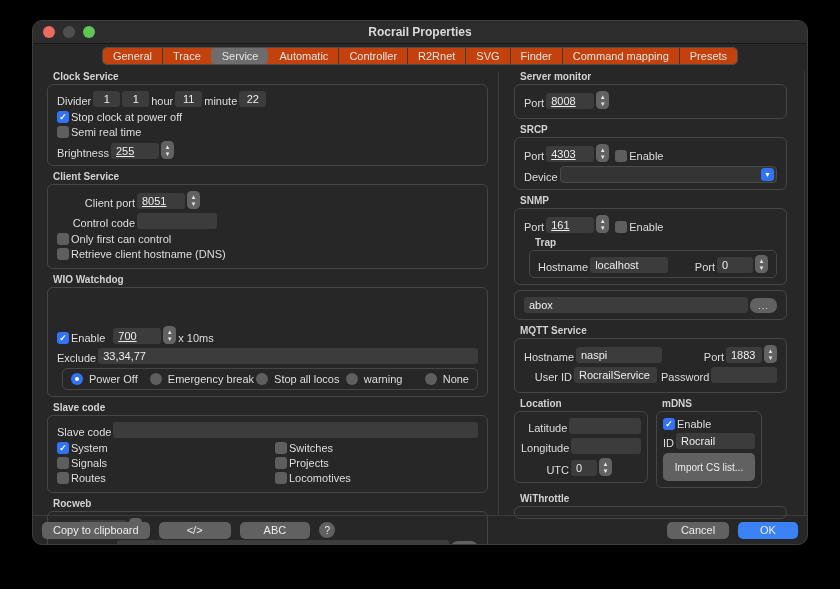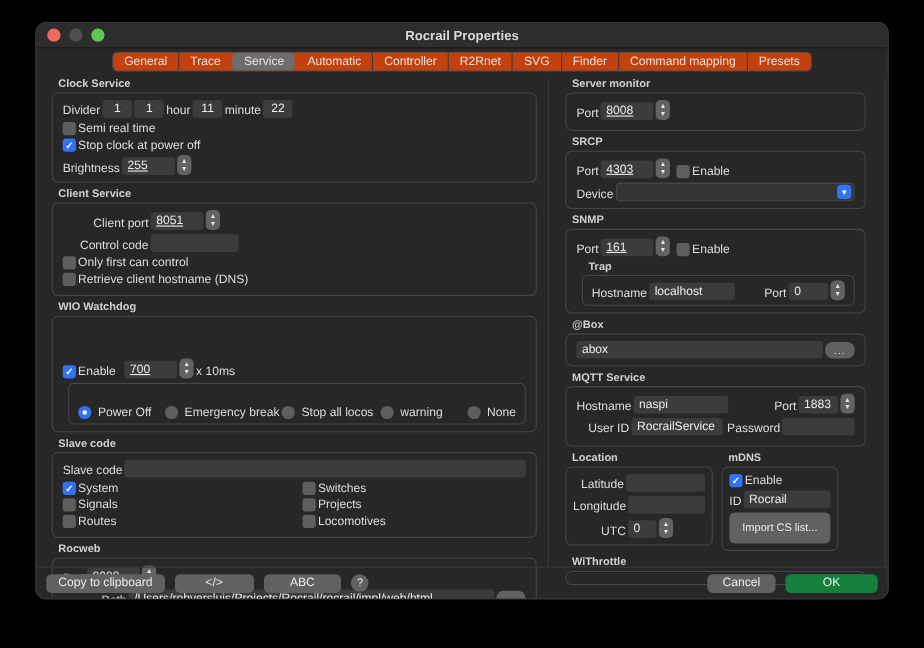--- a/index.html
+++ b/index.html
@@ -67,30 +67,30 @@
   .stepper::after  { content:"▾"; font-size:7px; height:7px; display:block; }
   
   .cb { width:12px; height:12px; border-radius:3px; background:#5e5e5e;
         display:inline-flex; align-items:center; justify-content:center; flex:0 0 auto; }
   .cb.checked { background:#3273f6; }
   .cb.checked::after { content:"✓"; color:#fff; font-size:9px; font-weight:bold; line-height:1; }
   .radio { width:12px; height:12px; border-radius:50%; background:#5e5e5e;
            display:inline-flex; align-items:center; justify-content:center; flex:0 0 auto; }
   .radio.selected { background:#3273f6; }
   .radio.selected::after { content:""; width:4px; height:4px; border-radius:50%; background:#fff; }
-  .radio-item { display:flex; align-items:center; gap:6px; width:84px;margin-top:16px; }
+  .radio-item { display:flex; align-items:center; gap:6px; width:84px; }
   .radio-item.wide { width:auto; }
   
   .btn { background:#616161; border:none; border-radius:5px; color:#ececec;
          font-size:11px; height:17px; padding:0 11px; font-family:inherit; white-space:nowrap; }
   .btn.browse { height:15px; width:27px; border-radius:7px; font-size:9px; padding:0; letter-spacing:1px; flex:0 0 auto; }
   .btn.code  { width:72px; }
   .btn.abc   { padding:0 24px; }
   .btn.round { width:16px; height:16px; border-radius:50%; padding:0; font-size:10px; }
-  .btn.ok { background:#15803d; width:84px; }
+  .btn.ok { background:#3b82f6; width:60px; }
   .btn.cancel { width:62px; }
   .btn.import { width:100%; font-size:10px; height:28px; padding:0 4px; }
   
   .combo { flex:1; display:flex; align-items:center; background:#343434; border:1px solid #4a4a4a;
            border-radius:4px; height:17px; padding:0 2px 0 6px; min-width:0; }
   .combo .val { flex:1; font-size:11px; color:#eee; }
   .combo-btn { width:13px; height:13px; border-radius:3.5px; background:#3273f6; color:#fff;
                display:flex; align-items:center; justify-content:center; flex:0 0 auto; }
   .combo-btn::after { content:"▾"; font-size:8px; line-height:1; }
   
@@ -146,26 +146,26 @@
           <div class="row">
             <span class="lbl">Divider</span>
             <input class="tf tiny" value="1" style="">
             <input class="tf tiny" value="1" style="">
             <span class="lbl">hour</span>
             <input class="tf tiny" value="11" style="">
             <span class="lbl">minute</span>
             <input class="tf tiny" value="22" style="">
           </div>
           <div class="row cbrow">
+            <span class="cb checked"></span>
+            <span class="lbl">Stop clock at power off</span>
+          </div>
+          <div class="row cbrow">
             <span class="cb"></span>
             <span class="lbl">Semi real time</span>
-          </div>
-          <div class="row cbrow">
-            <span class="cb checked"></span>
-            <span class="lbl">Stop clock at power off</span>
           </div>
           <div class="row last">
             <span class="lbl">Brightness</span>
             <input class="tf num" value="255" style="">
             <span class="stepper"></span>
           </div>
         </div>
       </div>
 
       <div class="section">
@@ -195,20 +195,24 @@
         <div class="sec-title">WIO Watchdog</div>
         <div class="gbox">
           <div class="row">
             <span class="row cbrow" style="margin-bottom:0">
               <span class="cb checked"></span>
               <span class="lbl">Enable</span>
             </span>
             <input class="tf num" style="margin-left: 6px; margin-top: 34px;" value="700">
             <span class="stepper"></span>
             <span class="lbl">x 10ms</span>
+          </div>
+          <div class="row">
+            <span class="lbl">Exclude</span>
+            <input class="tf grow" value="33,34,77" style="">
           </div>
           <div style="margin:0 0 1px 5px">
             <div class="nest row last" style="margin-bottom:0">
               <span class="radio-item">
                 <span class="radio selected"></span>
                 <span class="lbl">Power Off</span>
               </span>
               <span class="radio-item" style="width:108px">
                 <span class="radio"></span>
                 <span class="lbl">Emergency break</span>
@@ -348,21 +352,20 @@
               <span class="spacer"></span>
               <span class="lbl">Port</span>
               <input class="tf" style="width: 36px;" value="0">
               <span class="stepper"></span>
             </div>
           </div>
         </div>
       </div>
 
       <div class="section">
-        <div class="sec-title">@Box</div>
         <div class="gbox">
           <div class="row last">
             <input class="tf grow" value="abox" style="">
             <button class="btn browse">...</button>
           </div>
         </div>
       </div>
 
       <div class="section">
         <div class="sec-title">MQTT Service</div>

